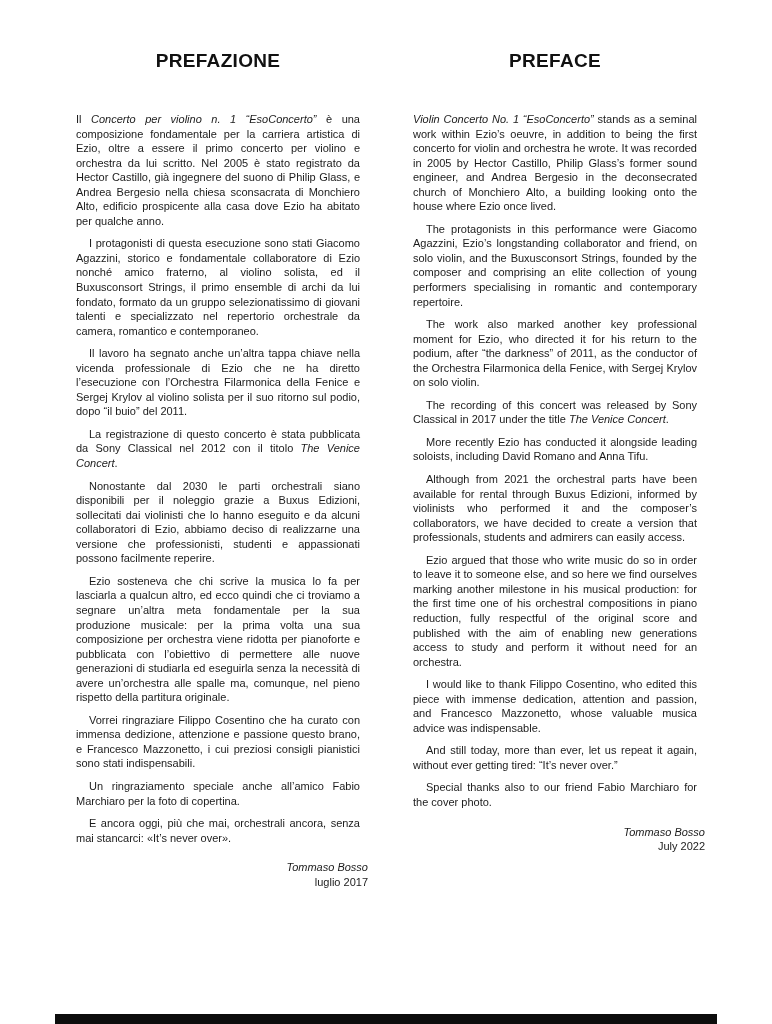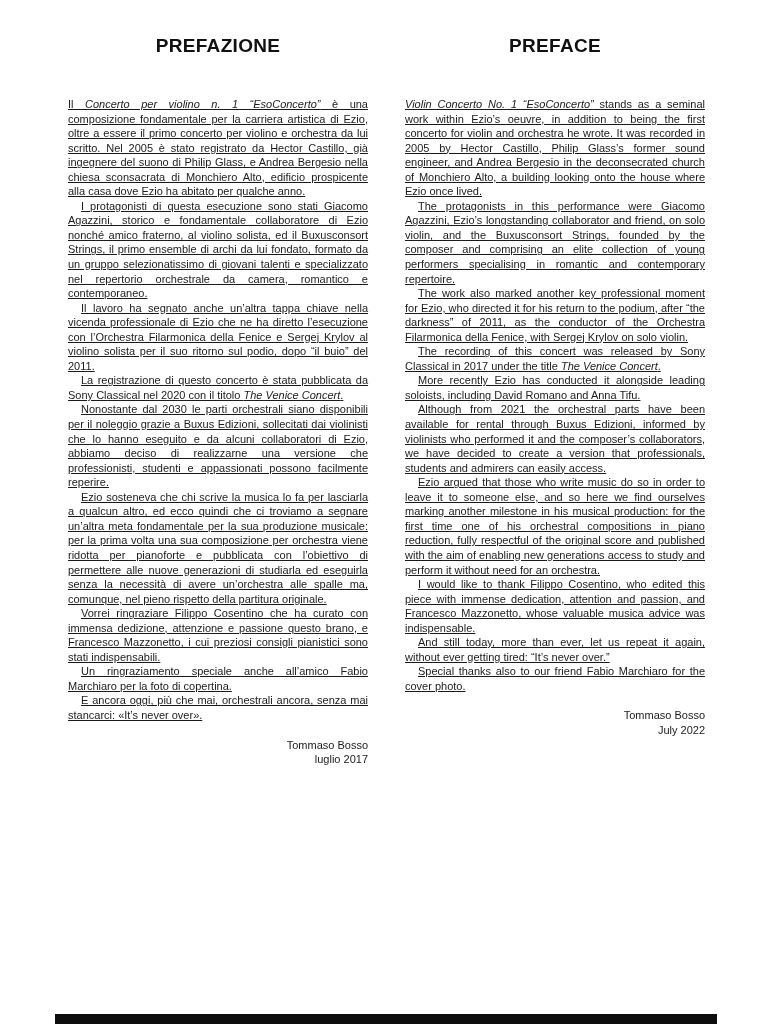--- a/index.html
+++ b/index.html
@@ -12,58 +12,58 @@
   .page {
     position: relative;
     width: 772px;
     height: 1024px;
     background: #ffffff;
     overflow: hidden;
   }
   .columns {
     display: flex;
     gap: 37px;
-    padding: 35px 67px 0 68px;
+    padding: 50px 67px 0 68px;
     box-sizing: border-box;
   }
   .column {
     width: 300px;
     flex: 0 0 300px;
   }
   .col-title {
     margin: 0 0 40px 0;
     text-align: center;
     font-size: 19px;
     font-weight: 700;
     letter-spacing: 0.3px;
     color: #111111;
   }
   .para {
-    margin: 0;
+    margin: 8px;
     font-size: 11px;
     line-height: 14.55px;
     text-align: justify;
     text-indent: 13px;
     hyphens: auto;
-    text-decoration: underline;
     -webkit-hyphens: auto;
   }
   .para.first {
     text-indent: 0;
   }
   .it {
     font-style: italic;
   }
   .signature {
     margin-top: 15px;
     text-align: right;
     font-size: 11px;
     line-height: 14.55px;
   }
   .sig-name {
+    font-style: italic;
   }
   .bottom-bar {
     position: absolute;
     left: 55px;
     right: 55px;
     bottom: 0;
     height: 10px;
     background: #0d0d0d;
   }
 </style>
@@ -72,21 +72,21 @@
 
 <div class="page">
   <div class="columns">
 
     <div class="column" lang="it">
       <h1 class="col-title">PREFAZIONE</h1>
       <div class="body-text">
           <p class="para first"><span>Il </span><span class="it">Concerto per violino n. 1 “EsoConcerto”</span><span> è una composizione fondamentale per la carriera artistica di Ezio, oltre a essere il primo concerto per violino e orchestra da lui scritto. Nel 2005 è stato registrato da Hector Castillo, già ingegnere del suono di Philip Glass, e Andrea Bergesio nella chiesa sconsacrata di Monchiero Alto, edificio prospicente alla casa dove Ezio ha abitato per qualche anno.</span></p>
           <p class="para"><span>I protagonisti di questa esecuzione sono stati Giacomo Agazzini, storico e fondamentale collaboratore di Ezio nonché amico fraterno, al violino solista, ed il Buxusconsort Strings, il primo ensemble di archi da lui fondato, formato da un gruppo selezionatissimo di giovani talenti e specializzato nel repertorio orchestrale da camera, romantico e contemporaneo.</span></p>
           <p class="para"><span>Il lavoro ha segnato anche un’altra tappa chiave nella vicenda professionale di Ezio che ne ha diretto l’esecuzione con l’Orchestra Filarmonica della Fenice e Sergej Krylov al violino solista per il suo ritorno sul podio, dopo “il buio” del 2011.</span></p>
-          <p class="para"><span>La registrazione di questo concerto è stata pubblicata da Sony Classical nel 2020 con il titolo </span><span class="it">The Venice Concert</span><span>.</span></p>
+          <p class="para"><span>La registrazione di questo concerto è stata pubblicata da Sony Classical nel 2012 con il titolo </span><span class="it">The Venice Concert</span><span>.</span></p>
           <p class="para"><span>Nonostante dal 2030 le parti orchestrali siano disponibili per il noleggio grazie a Buxus Edizioni, sollecitati dai violinisti che lo hanno eseguito e da alcuni collaboratori di Ezio, abbiamo deciso di realizzarne una versione che professionisti, studenti e appassionati possono facilmente reperire.</span></p>
           <p class="para"><span>Ezio sosteneva che chi scrive la musica lo fa per lasciarla a qualcun altro, ed ecco quindi che ci troviamo a segnare un’altra meta fondamentale per la sua produzione musicale: per la prima volta una sua composizione per orchestra viene ridotta per pianoforte e pubblicata con l’obiettivo di permettere alle nuove generazioni di studiarla ed eseguirla senza la necessità di avere un’orchestra alle spalle ma, comunque, nel pieno rispetto della partitura originale.</span></p>
           <p class="para"><span>Vorrei ringraziare Filippo Cosentino che ha curato con immensa dedizione, attenzione e passione questo brano, e Francesco Mazzonetto, i cui preziosi consigli pianistici sono stati indispensabili.</span></p>
           <p class="para"><span>Un ringraziamento speciale anche all’amico Fabio Marchiaro per la foto di copertina.</span></p>
           <p class="para"><span>E ancora oggi, più che mai, orchestrali ancora, senza mai stancarci: «It’s never over».</span></p>
         </div>
       <div class="signature">
         <div class="sig-name">Tommaso Bosso</div>
         <div class="sig-date">luglio 2017</div>
       </div>

